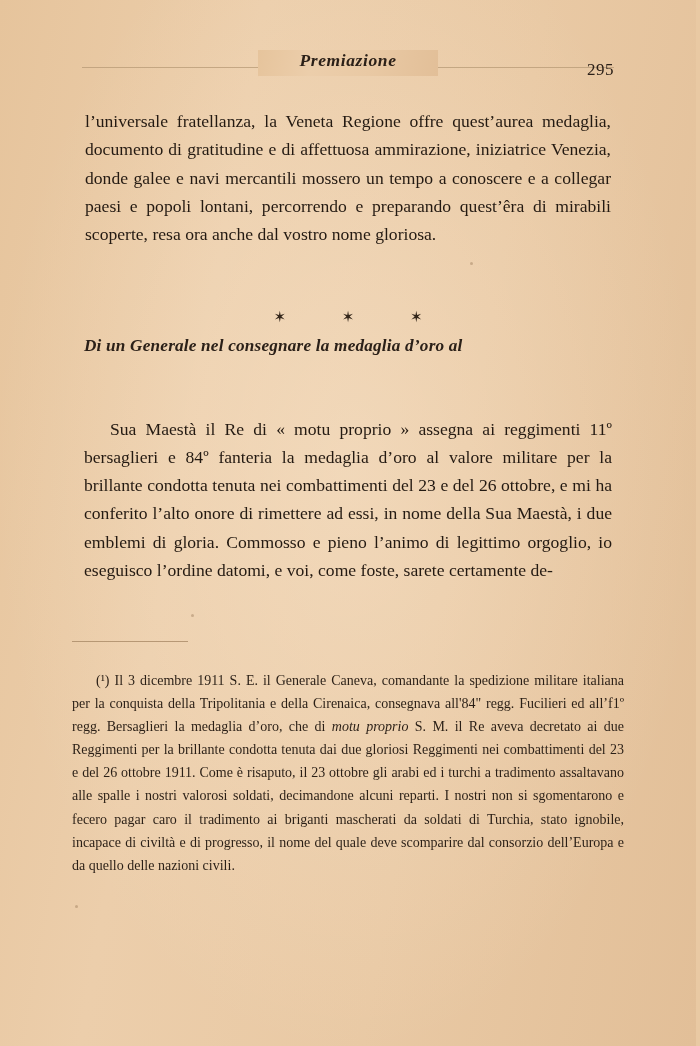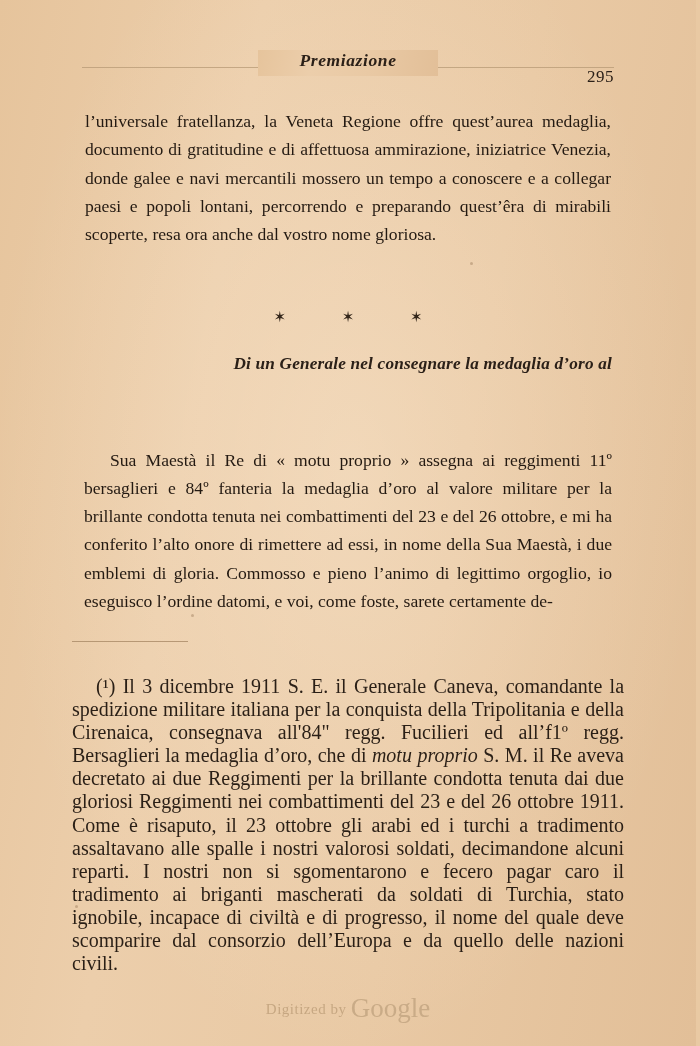--- a/index.html
+++ b/index.html
@@ -67,21 +67,21 @@
     left: 50%;
     transform: translateX(-50%);
     height: 26px;
     z-index: 1;
     background: linear-gradient(100deg, #e6c49c 0%, #ecceab 30%, #e9c9a4 62%, #e2bf98 100%);
     background-attachment: fixed;
   }
   .header-page-number {
     position: absolute;
     right: 0;
-    top: 17px;
+    top: 10px;
     font-size: 17px;
     color: #2b2018;
     background: transparent;
     padding-left: 10px;
     z-index: 2;
     letter-spacing: .5px;
   }
   .body-text {
     position: absolute;
     left: 84px;
@@ -106,52 +106,52 @@
     text-align: center;
     font-size: 15px;
     letter-spacing: 26px;
     color: #33261a;
     padding-left: 26px;
   }
   .subhead {
     position: absolute;
     left: 84px;
     right: 84px;
-    top: 350px;
+    top: 332px;
     font-style: italic;
     font-weight: bold;
     font-size: 17.2px;
     line-height: 27px;
-    text-align: right;
+    text-align: left;
     color: #2b2018;
     letter-spacing: .2px;
   }
   .main-body {
     position: absolute;
     left: 84px;
     right: 84px;
-    top: 428px;
+    top: 397px;
     font-size: 17.6px;
     line-height: 28.3px;
     text-align: justify;
   }
   .fn-rule {
     position: absolute;
     left: 72px;
     width: 116px;
     top: 641px;
     border-top: 1px solid #a98a66;
     opacity: .8;
   }
   .footnote {
     position: absolute;
     left: 72px;
     right: 72px;
     top: 655px;
-    font-size: 20px;
+    font-size: 14px;
     line-height: 23.1px;
     text-align: justify;
     color: #2a1f16;
   }
   .footnote .indent {
     text-indent: 24px;
   }
   i {
     font-style: italic;
   }
@@ -208,18 +208,14 @@
   <div class="main-body">
     <p class="indent">Sua Maestà il Re di « motu proprio » assegna ai reggimenti 11º bersaglieri e 84º fanteria la medaglia d’oro al valore militare per la brillante condotta tenuta nei combattimenti del 23 e del 26 ottobre, e mi ha conferito l’alto onore di rimettere ad essi, in nome della Sua Maestà, i due emblemi di gloria. Commosso e pieno l’animo di legittimo orgoglio, io eseguisco l’ordine datomi, e voi, come foste, sarete certamente de-</p>
   </div>
 
   <div class="fn-rule"></div>
 
   <div class="footnote">
     <p class="indent"><span>(¹)</span> <span>Il 3 dicembre 1911 S. E. il Generale Caneva, comandante la spedizione militare italiana per la conquista della Tripolitania e della Cirenaica, consegnava all'84" regg. Fucilieri ed all’f1º regg. Bersaglieri la medaglia d’oro, che di <i>motu proprio</i> S. M. il Re aveva decretato ai due Reggimenti per la brillante condotta tenuta dai due gloriosi Reggimenti nei combattimenti del 23 e del 26 ottobre 1911. Come è risaputo, il 23 ottobre gli arabi ed i turchi a tradimento assaltavano alle spalle i nostri valorosi soldati, decimandone alcuni reparti. I nostri non si sgomentarono e fecero pagar caro il tradimento ai briganti mascherati da soldati di Turchia, stato ignobile, incapace di civiltà e di progresso, il nome del quale deve scomparire dal consorzio dell’Europa e da quello delle nazioni civili.</span></p>
   </div>
 
-  <div class="watermark">
-    <span>Digitized by</span>
-    <span class="g-big">Google</span>
-  </div>
 
 </div>
 
 </body></html>

